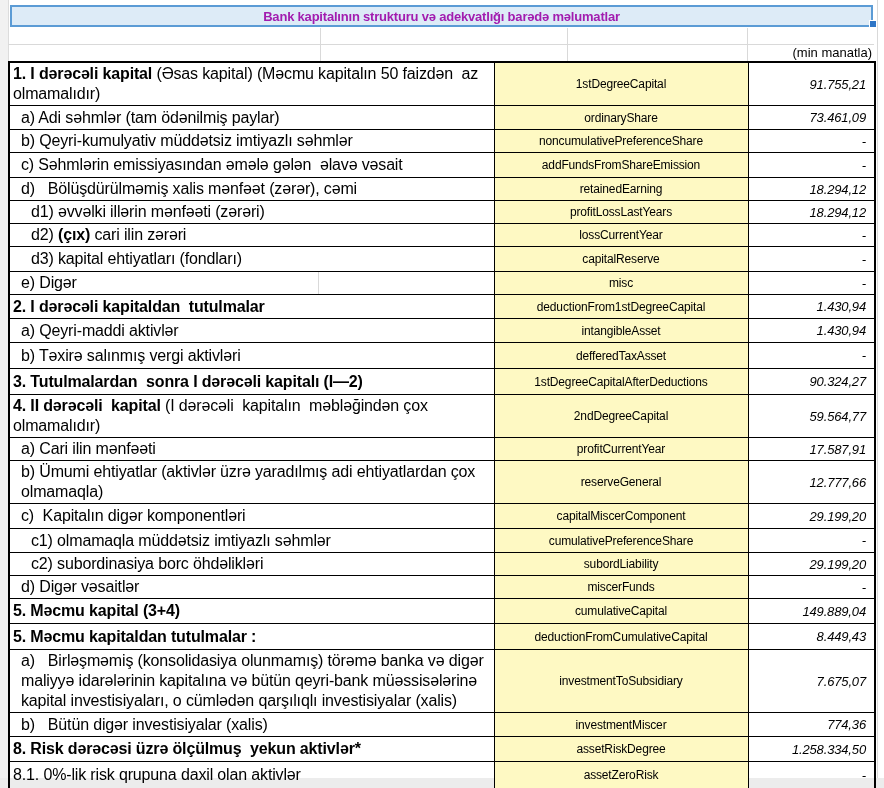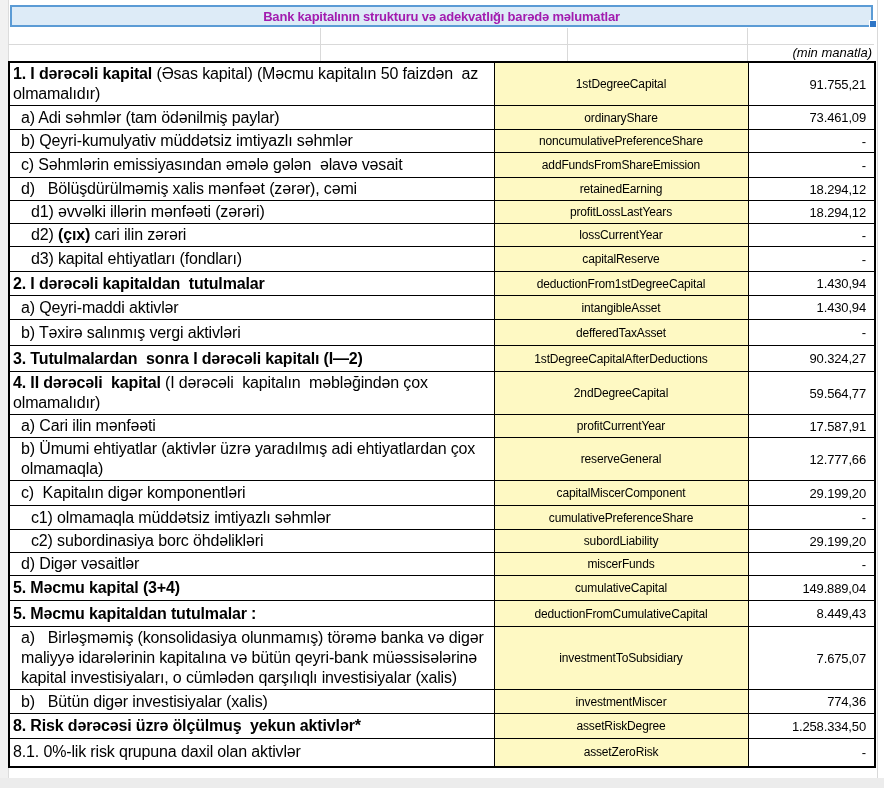--- a/index.html
+++ b/index.html
@@ -20,21 +20,21 @@
   .title-bar{
     position:absolute;left:10px;top:5px;width:863px;height:22px;box-sizing:border-box;
     background:#ddebf7;border:2px solid #5b9bd5;
     display:flex;align-items:center;justify-content:center;
     font-weight:700;font-size:13px;letter-spacing:-0.2px;color:#a21caf;
   }
   .fill-handle{position:absolute;left:869px;top:20px;width:6px;height:6px;background:#2e75c6;border:1px solid #fff;}
 
   .unit-note{
     position:absolute;left:600px;top:44px;width:272px;height:17px;line-height:17px;
-    text-align:right;font-style:italic;font-size:13px;
+    text-align:right;font-size:13px;
   }
 
   table.cap-table{
     position:absolute;left:8px;top:61px;width:866px;
     border-collapse:collapse;table-layout:fixed;
     border:2px solid #000;
   }
   .cap-table td{border:1px solid #000;vertical-align:middle;overflow:hidden;}
   td.desc{
     font-size:16px;letter-spacing:-0.15px;line-height:1.25;
@@ -43,20 +43,21 @@
   td.desc.lv1{padding-left:11px;}
   td.desc.lv2{padding-left:21px;}
   td.desc b{font-weight:700;}
   td.code{
     background:#fef9c3;text-align:center;
     font-size:12px;letter-spacing:-0.15px;padding:1px 2px;
   }
   td.val{
     text-align:right;font-size:13px;letter-spacing:-0.15px;
     padding:1px 8px 1px 2px;
+    font-style:italic;
   }
   tr.row-e td.desc{position:relative;}
   tr.row-e td.desc::after{content:"";position:absolute;left:308px;top:0;bottom:0;width:1px;background:#d9d9d9;}
 </style>
 </head>
 <body>
 
 <div class="sheet">
   <div class="left-strip"></div>
   <div class="bottom-strip"></div>
@@ -114,20 +115,25 @@
         <tr style="height: 23px;">
           <td class="desc lv2"><span>d2) </span><b>(çıx)</b><span> cari ilin zərəri</span></td>
           <td class="code">lossCurrentYear</td>
           <td class="val">-</td>
         </tr>
         <tr style="height: 25px;">
           <td class="desc lv2"><span>d3) kapital ehtiyatları (fondları)</span><b></b><span></span></td>
           <td class="code">capitalReserve</td>
           <td class="val">-</td>
         </tr>
+        <tr class="row-e" style="height: 23px;">
+          <td class="desc lv1"><span>e) Digər</span><b></b><span></span></td>
+          <td class="code">misc</td>
+          <td class="val">-</td>
+        </tr>
         <tr style="height: 24px;">
           <td class="desc lv0"><span></span><b>2. I dərəcəli kapitaldan  tutulmalar</b><span></span></td>
           <td class="code">deductionFrom1stDegreeCapital</td>
           <td class="val">1.430,94</td>
         </tr>
         <tr style="height: 24px;">
           <td class="desc lv1"><span>a) Qeyri-maddi aktivlər</span><b></b><span></span></td>
           <td class="code">intangibleAsset</td>
           <td class="val">1.430,94</td>
         </tr>

